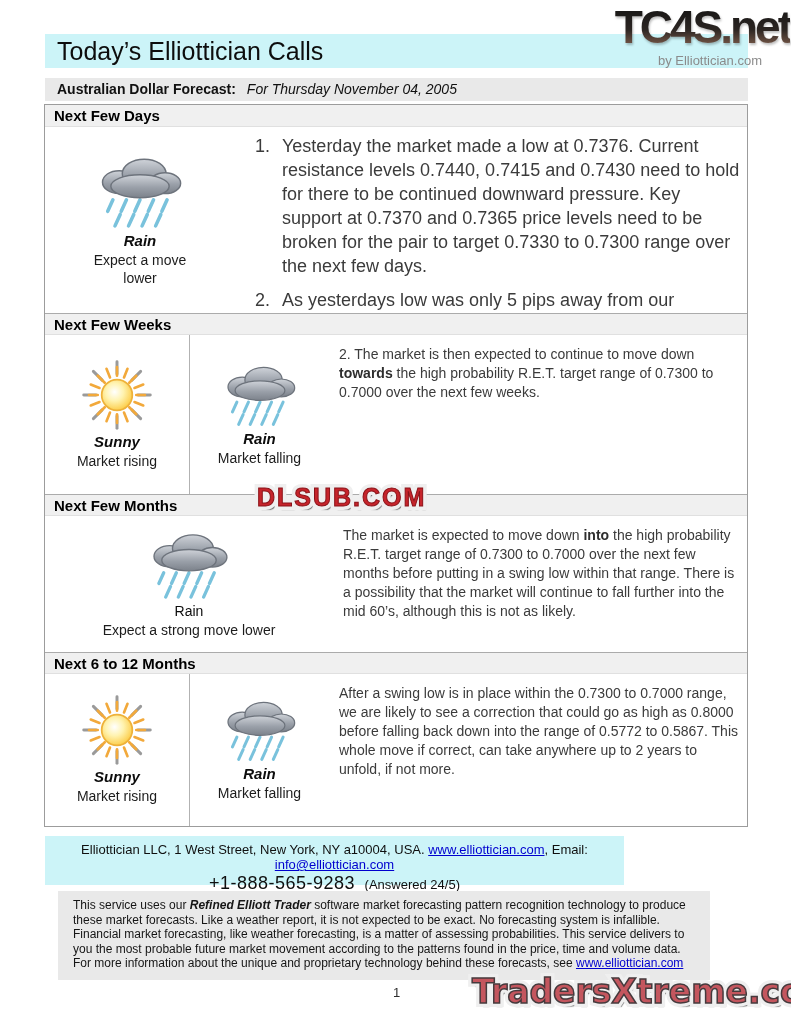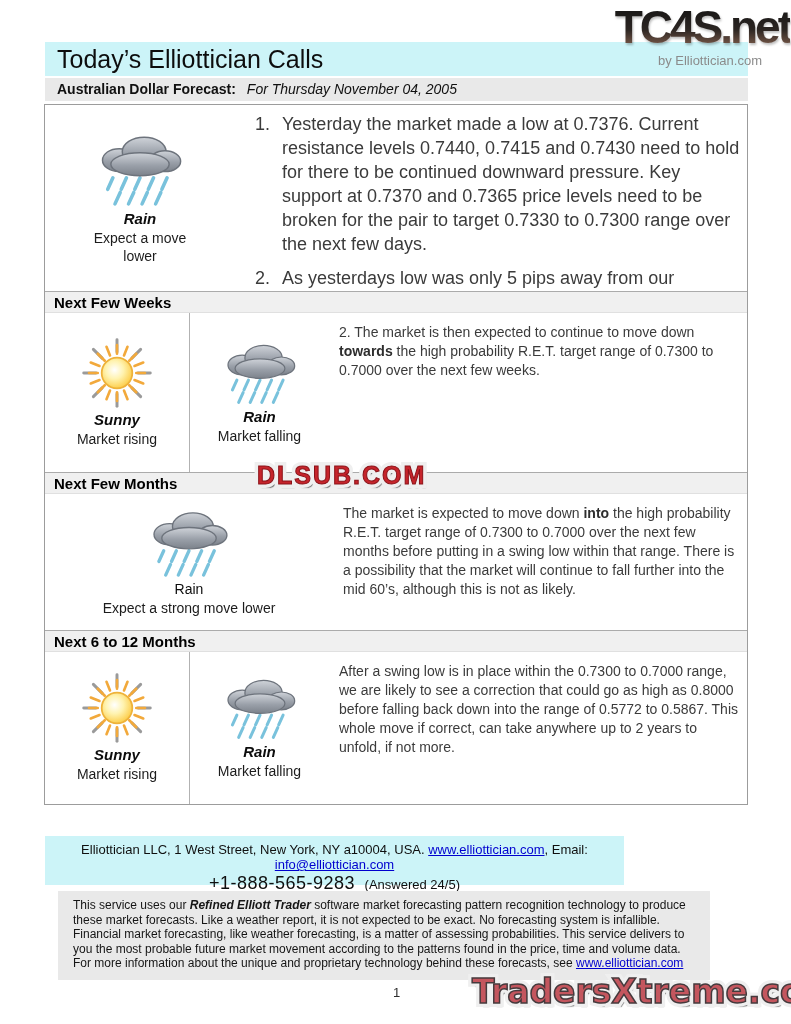--- a/index.html
+++ b/index.html
@@ -15,21 +15,21 @@
   .logo-block { position:absolute; top:4px; right:1px; text-align:right; z-index:5; }
   .logo-text {
     font-size:46px; font-weight:bold; letter-spacing:-3px; line-height:46px;
     background:linear-gradient(180deg,#141414 0%, #2b2522 55%, #8a6552 100%);
     -webkit-background-clip:text; background-clip:text; color:transparent;
     filter:drop-shadow(1px 2px 1px rgba(0,0,0,0.25));
   }
   .logo-byline { font-size:13px; color:#8b8b8b; margin:3px 28px 0 0; letter-spacing:0; }
 
   
-  .title-bar { position:absolute; left:45px; top:42px; width:703px; height:34px; background:#ccf4f8; }
+  .title-bar { position:absolute; left:45px; top:34px; width:703px; height:34px; background:#ccf4f8; }
   .title-bar h1 { margin:0; padding:3px 0 0 12px; font-size:25px; font-weight:500; color:#0d0d0d; }
   .forecast-bar { position:absolute; left:45px; top:78px; width:703px; height:23px; background:#e9e9e9;
     font-size:14px; line-height:23px; padding-left:12px; }
   .forecast-bar .lbl { font-weight:bold; }
   .forecast-bar .dte { font-style:italic; margin-left:7px; }
 
   
   .main-box { position:absolute; left:44px; top:104px; width:704px; border:1px solid #9c9c9c; background:#fff; }
   .sec-h { height:22px; line-height:22px; background:#f0f0f0; border-bottom:1px solid #e0e0e0;
     font-weight:bold; font-size:15px; padding-left:9px; color:#000; position:relative; }
@@ -166,20 +166,21 @@
   </div>
 
   <div class="forecast-bar">
     <span class="lbl">Australian Dollar Forecast:</span>
     <span class="dte">For Thursday November 04, 2005</span>
   </div>
 
   <div class="main-box">
 
     <div class="sec">
+      <div class="sec-h">Next Few Days</div>
       <div class="row h-days">
         <div class="cell-icon w190">
           <svg width="100" height="75">
               <use href="#rain"></use>
             </svg>
           <div class="icon-label">Rain</div>
           <div class="icon-sub narrow">Expect a move lower</div>
         </div>
         <div class="cell-list">
           <ol>

